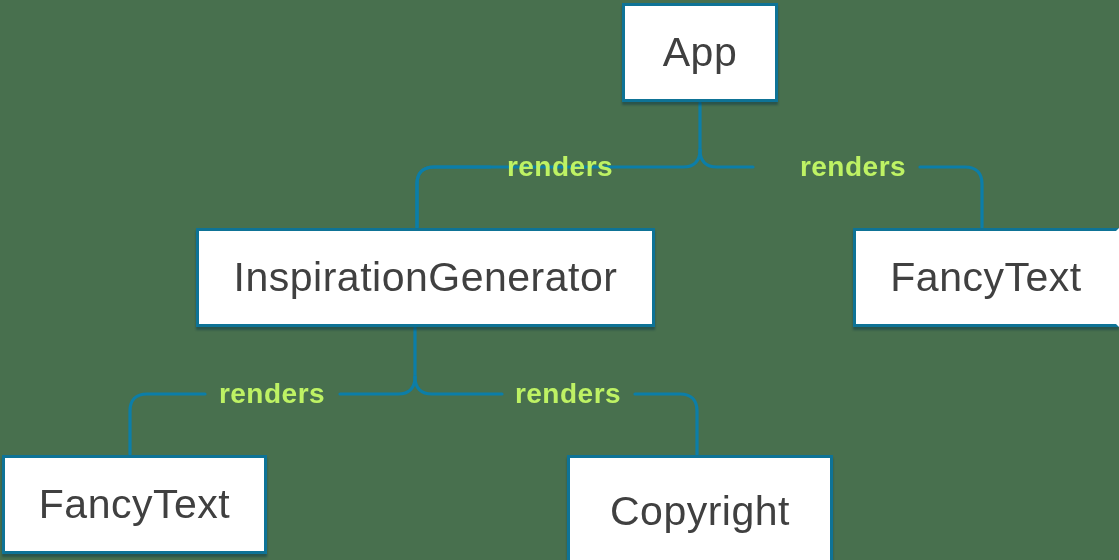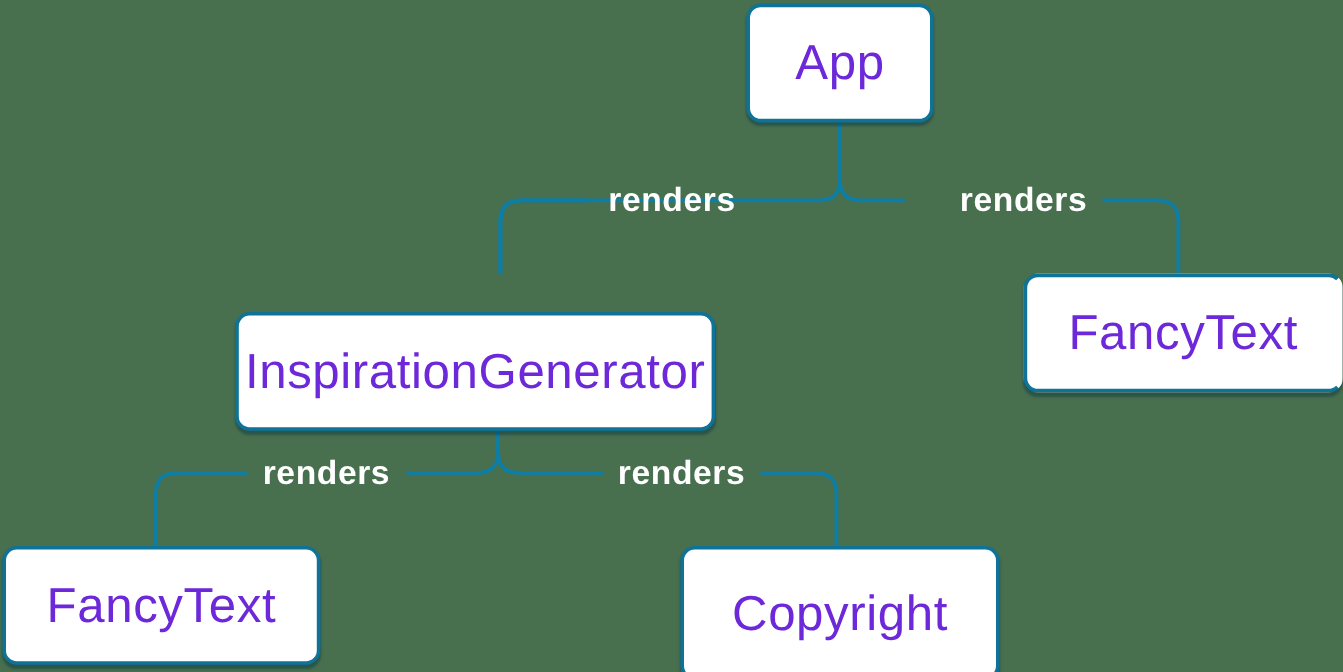--- a/index.html
+++ b/index.html
@@ -29,41 +29,41 @@
   }
   .lines-svg path {
     fill: none;
     stroke-width: 3.2;
     stroke-linecap: round;
   }
   .node {
     position: absolute;
     background: #ffffff;
     border: 3px solid #0E7396;
-    border-radius: 12px;
+    border-radius: 0;
     box-shadow: 0 3px 2px rgba(9, 52, 70, 0.45);
     display: flex;
     align-items: center;
     justify-content: center;
-    color: #6d28d9;
+    color: #404040;
     font-size: 41px;
     font-weight: 500;
     letter-spacing: 0.5px;
     box-sizing: border-box;
     white-space: nowrap;
   }
   .node-app                  { left: 622px; top: 3px;   width: 156px; height: 99px; }
-  .node-inspiration          { left: 196px; top: 228px; width: 400px; height: 99px; margin-top: 32px; }
+  .node-inspiration          { left: 196px; top: 228px; width: 459px; height: 99px; }
   .node-fancy-right          { left: 853px; top: 228px; width: 266px; height: 99px; border-right-color: transparent; }
   .node-fancy-left           { left: 2px;   top: 455px; width: 265px; height: 99px; }
   .node-copyright            { left: 567px; top: 455px; width: 266px; height: 112px; }
   .edge-label {
     position: absolute;
     transform: translate(-50%, -50%);
-    color: #ffffff;
+    color: #bef264;
     font-size: 28px;
     font-weight: 700;
     letter-spacing: 0.5px;
     white-space: nowrap;
     text-align: right;
   }
   .edge-label-1 { left: 560px; top: 167px; }
   .edge-label-2 { left: 853px; top: 167px; }
   .edge-label-3 { left: 272px; top: 394px; }
   .edge-label-4 { left: 568px; top: 394px; }

